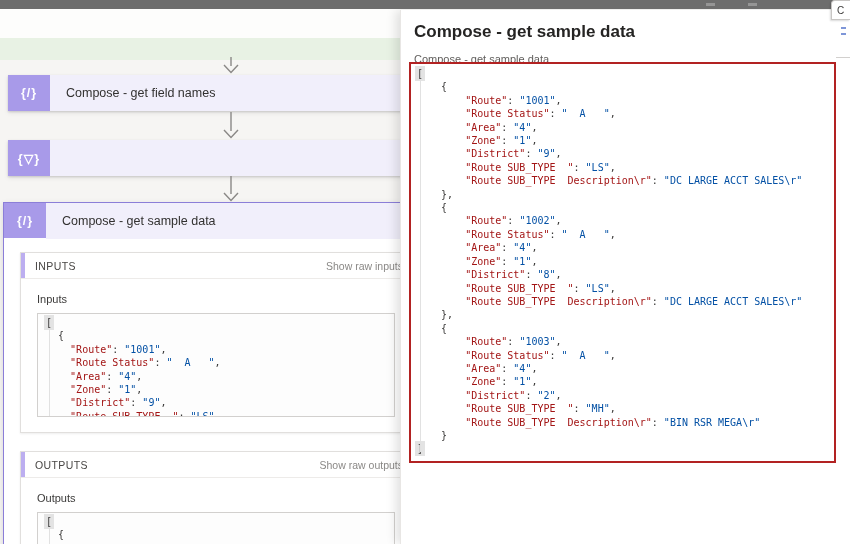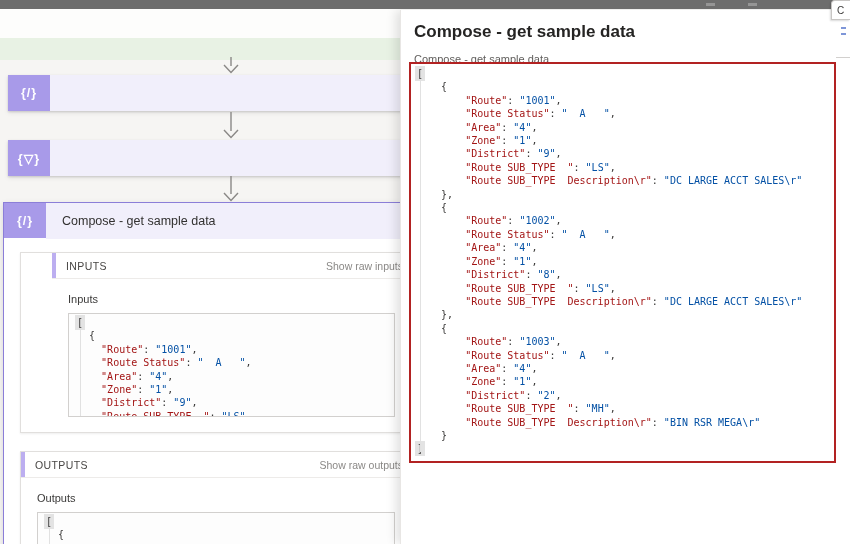--- a/index.html
+++ b/index.html
@@ -70,33 +70,34 @@
     <line x1="14" y1="0" x2="14" y2="19" stroke="#8a8886" stroke-width="1.4"></line>
     <polyline points="7,18 14,25.5 21,18" fill="none" stroke="#8a8886" stroke-width="1.4"></polyline>
   </svg>
   <svg class="arrow" style="top:176px;height:26px;" viewBox="0 0 28 26">
     <line x1="14" y1="0" x2="14" y2="18" stroke="#8a8886" stroke-width="1.4"></line>
     <polyline points="7,17 14,24.5 21,17" fill="none" stroke="#8a8886" stroke-width="1.4"></polyline>
   </svg>
 
   <div class="node" style="top:75px;">
     <div class="node-icon">{/}</div>
+    <div class="node-title">Compose - get field names</div>
   </div>
 
   <div class="node" style="top:140px;">
     <div class="node-icon">{▽}</div>
   </div>
 
   <div class="card">
     <div class="card-header">
       <div class="node-icon">{/}</div>
       <div class="node-title">Compose - get sample data</div>
     </div>
 
-    <div class="io-box" style="top:49px;height:181px;padding-left:31px;">
+    <div class="io-box" style="top:49px;height:181px;">
       <div class="io-header">
         <div class="io-accent"></div>
         <div class="io-title">INPUTS</div>
         <div class="io-link">Show raw inputs</div>
       </div>
       <div class="io-label">Inputs</div>
       <div class="code-box" style="height:104px;">
         <div class="guide" style="left:11px;top:15px;height:95px;"></div>
       <div class="code-line"><span class="tk-b">[</span></div>
           <div class="code-line"><span class="tk-p">  {</span></div>

